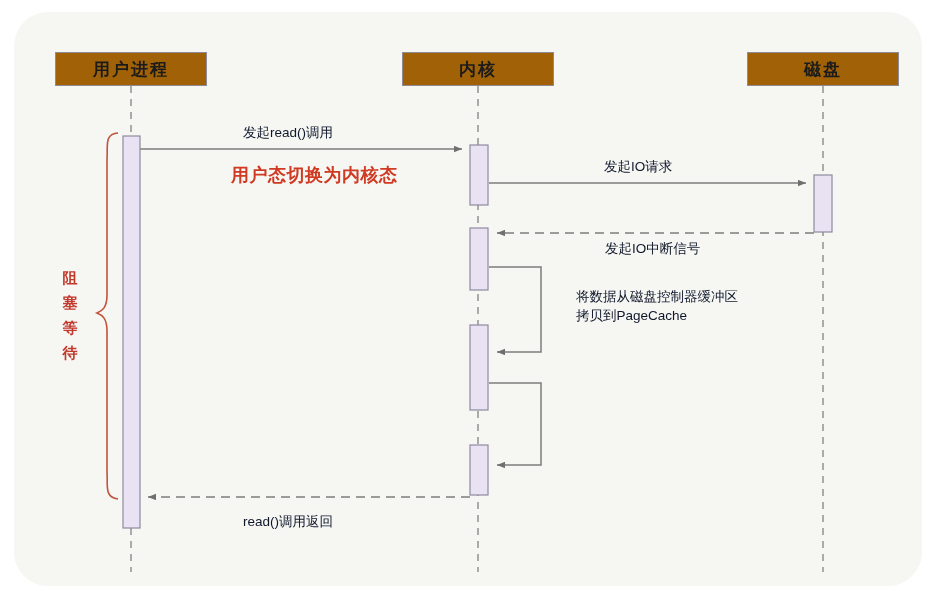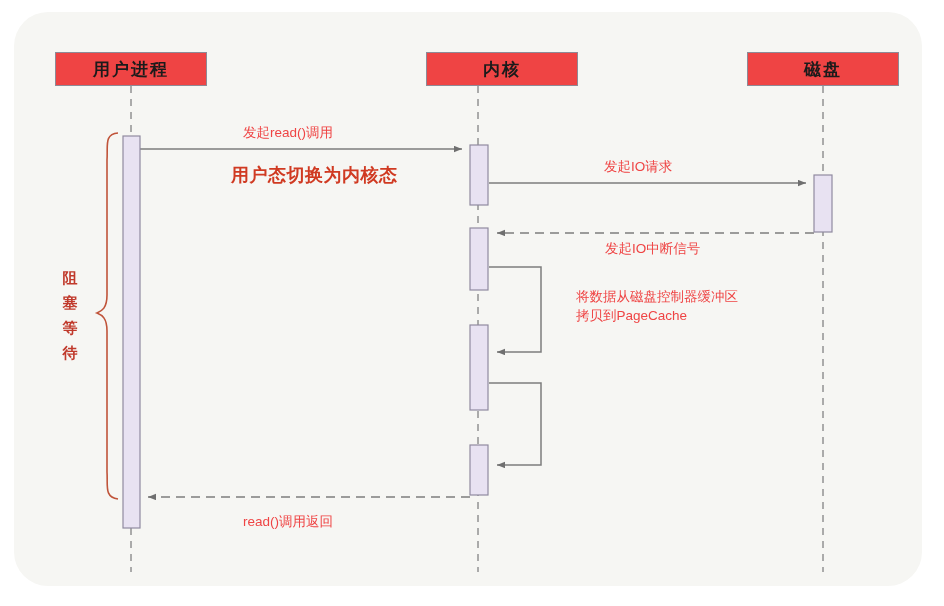--- a/index.html
+++ b/index.html
@@ -30,35 +30,35 @@
   .diagram-svg {
     position: absolute;
     left: 0;
     top: 0;
     width: 944px;
     height: 606px;
   }
   .participant-box {
     position: absolute;
     box-sizing: border-box;
-    background: #ef4444;
+    background: #a16207;
     border: 1px solid #8e8a96;
     color: #1b1b1b;
     font-size: 17px;
     font-weight: bold;
     letter-spacing: 2px;
     display: flex;
     align-items: center;
     justify-content: center;
     height: 34px;
   }
   .msg-label {
     position: absolute;
     font-size: 13.5px;
-    color: #ef4444;
+    color: #0f172a;
     white-space: nowrap;
     line-height: 19px;
   }
   .msg-label.red {
     color: #d03a22;
     font-weight: bold;
     font-size: 18px;
     letter-spacing: 0.5px;
   }
   .msg-label.multiline {
@@ -144,21 +144,21 @@
                C107,308 102,311 97,313
                C102,315 107,318 107,331
                L107,472
                C108,486 104,497 118,499" fill="none" stroke="#c0543a" stroke-width="1.6"></path>
     </g>
   </svg>
 
   <div class="participant-box" style="left:55px; top:52px; width:152px;">
     <span>用户进程</span>
   </div>
-  <div class="participant-box" style="left:402px; top:52px; width:152px;margin-left:24px;">
+  <div class="participant-box" style="left:402px; top:52px; width:152px;">
     <span>内核</span>
   </div>
   <div class="participant-box" style="left:747px; top:52px; width:152px;">
     <span>磁盘</span>
   </div>
 
   <div class="msg-label" style="left:243px; top:123px;">发起read()调用</div>
 
   <div class="msg-label red" style="left:231px; top:166px;">用户态切换为内核态</div>
 

